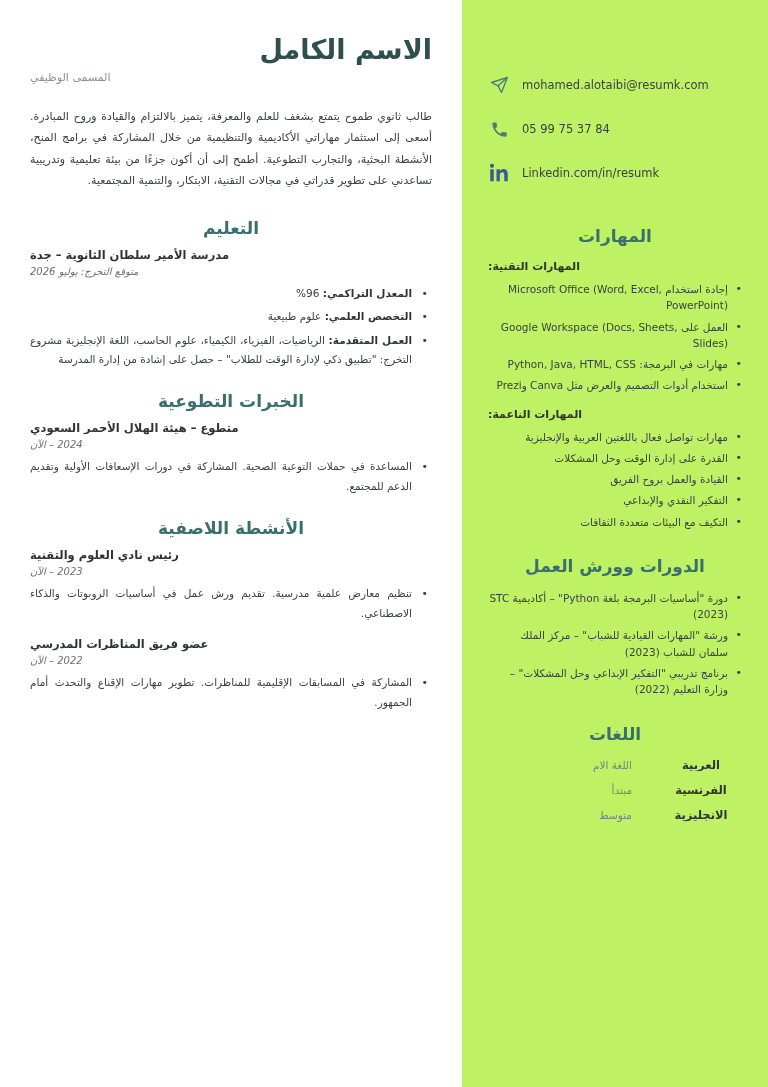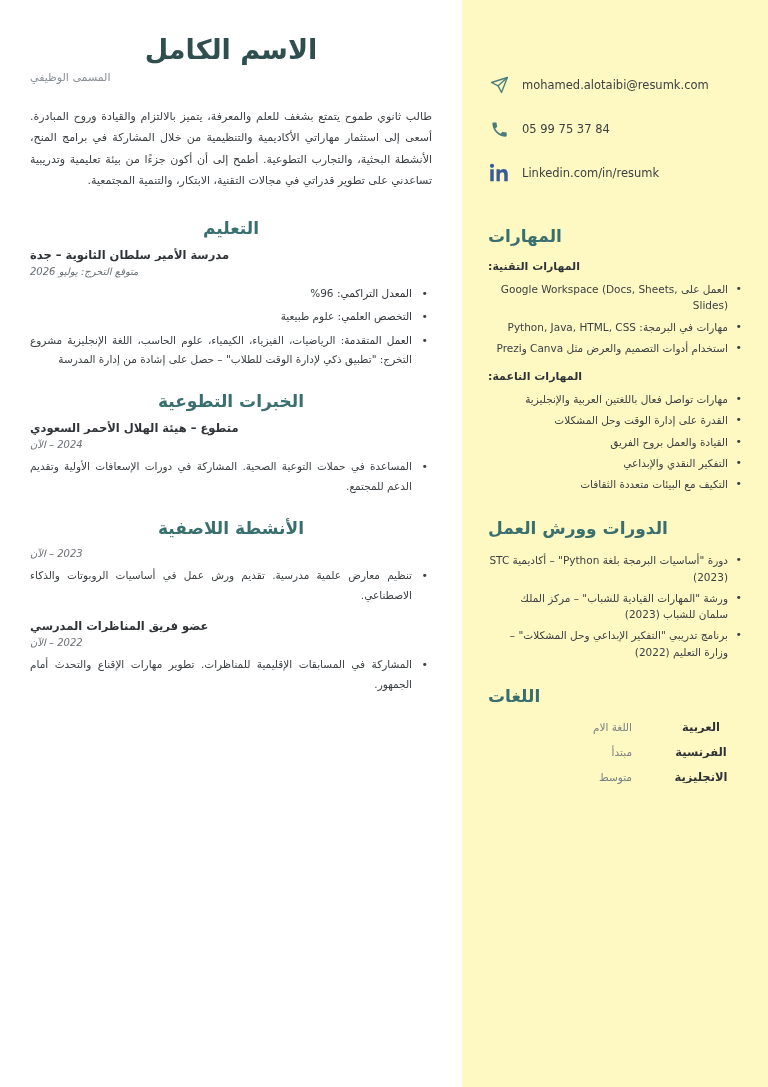--- a/index.html
+++ b/index.html
@@ -19,21 +19,21 @@
     height: 1087px;
     display: flex;
     flex-direction: row;
     background: #ffffff;
     overflow: hidden;
   }
 
   
   .sidebar {
     width: 306px;
-    background: #fef9c3;
+    background: #bef264;
     padding: 74px 26px 30px 26px;
     text-align: right;
     flex: 0 0 306px;
   }
 
   .contact-list { margin-bottom: 42px; }
 
   .contact-row {
     display: flex;
     flex-direction: row-reverse;
@@ -61,21 +61,21 @@
     unicode-bidi: embed;
     white-space: nowrap;
   }
 
   .side-section { margin-bottom: 26px; }
 
   .side-heading {
     font-size: 17px;
     font-weight: bold;
     color: #3a6f70;
-    text-align: left;
+    text-align: center;
     margin-bottom: 14px;
     letter-spacing: 0;
   }
 
   .sub-label {
     font-size: 11px;
     font-weight: bold;
     color: #2f3337;
     text-align: left;
     margin-bottom: 8px;
@@ -134,21 +134,21 @@
     flex: 1 1 auto;
     padding: 34px 30px 30px 30px;
     text-align: right;
     background: #ffffff;
   }
 
   .name {
     font-size: 27px;
     font-weight: bold;
     color: #2f4f4f;
-    text-align: center;
+    text-align: right;
     line-height: 1.15;
     margin-bottom: 6px;
   }
 
   .job-title {
     font-size: 11px;
     color: #8a8f94;
     text-align: left;
     margin-bottom: 22px;
   }
@@ -209,21 +209,21 @@
 
   ul.main-bullets li::before {
     content: "\2022";
     position: absolute;
     right: 4px;
     top: 0;
     font-size: 11px;
     color: #3c4043;
   }
 
-  .bullet-key { font-weight: normal; color: #2f3337; }
+  .bullet-key { font-weight: bold; color: #2f3337; }
 </style>
 </head>
 <body>
 
 <div class="page">
 
   <aside class="sidebar">
 
     <div class="contact-list">
 
@@ -257,20 +257,21 @@
         <span class="contact-text">Linkedin.com/in/resumk</span>
       </div>
 
     </div>
 
     <section class="side-section">
       <h2 class="side-heading">المهارات</h2>
 
       <div class="sub-label">المهارات التقنية:</div>
       <ul class="side-bullets">
+        <li>إجادة استخدام Microsoft Office (Word, Excel, PowerPoint)</li>
         <li>العمل على Google Workspace (Docs, Sheets, Slides)</li>
         <li>مهارات في البرمجة: Python, Java, HTML, CSS</li>
         <li>استخدام أدوات التصميم والعرض مثل Canva وPrezi</li>
       </ul>
 
       <div class="sub-label">المهارات الناعمة:</div>
       <ul class="side-bullets">
         <li>مهارات تواصل فعال باللغتين العربية والإنجليزية</li>
         <li>القدرة على إدارة الوقت وحل المشكلات</li>
         <li>القيادة والعمل بروح الفريق</li>
@@ -336,20 +337,21 @@
           <li>المساعدة في حملات التوعية الصحية. المشاركة في دورات الإسعافات الأولية وتقديم الدعم للمجتمع.</li>
         </ul>
       </div>
 
     </section>
 
     <section class="main-section">
       <h2 class="main-heading">الأنشطة اللاصفية</h2>
 
       <div class="entry">
+        <div class="entry-title">رئيس نادي العلوم والتقنية</div>
         <div class="entry-date">2023 – الآن</div>
         <ul class="main-bullets">
           <li>تنظيم معارض علمية مدرسية. تقديم ورش عمل في أساسيات الروبوتات والذكاء الاصطناعي.</li>
         </ul>
       </div>
 
       <div class="entry">
         <div class="entry-title">عضو فريق المناظرات المدرسي</div>
         <div class="entry-date">2022 – الآن</div>
         <ul class="main-bullets">

